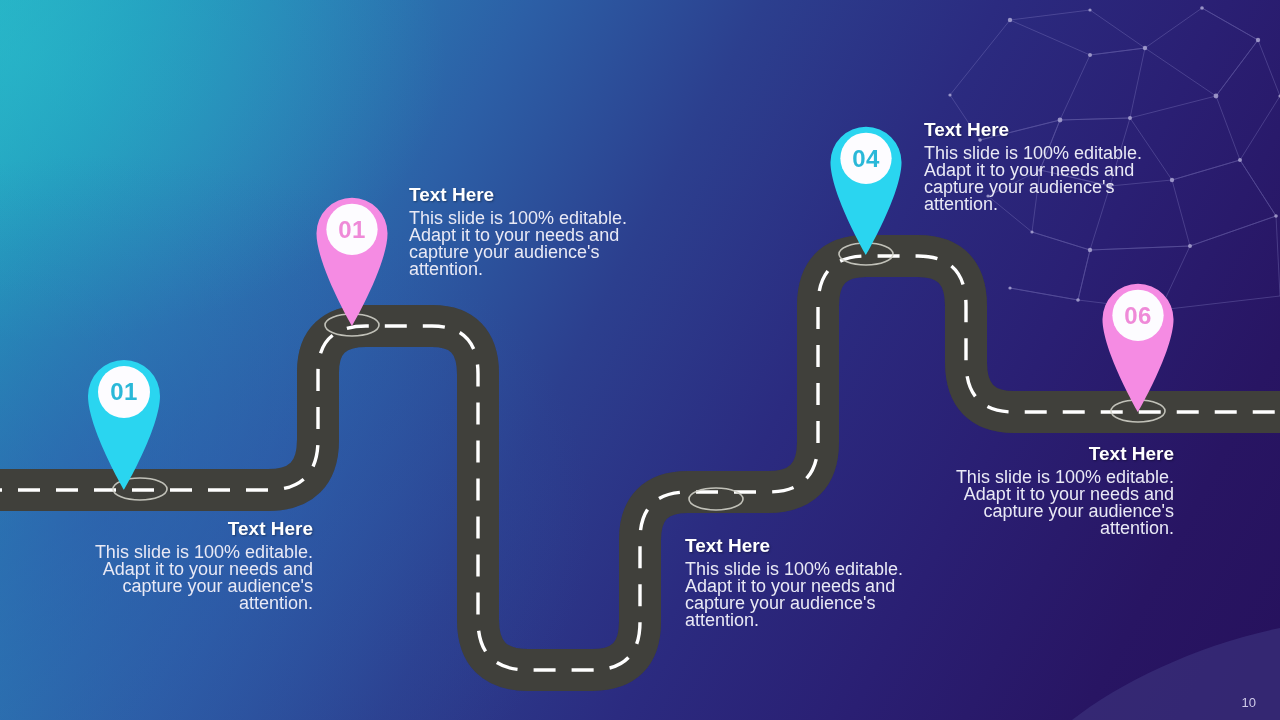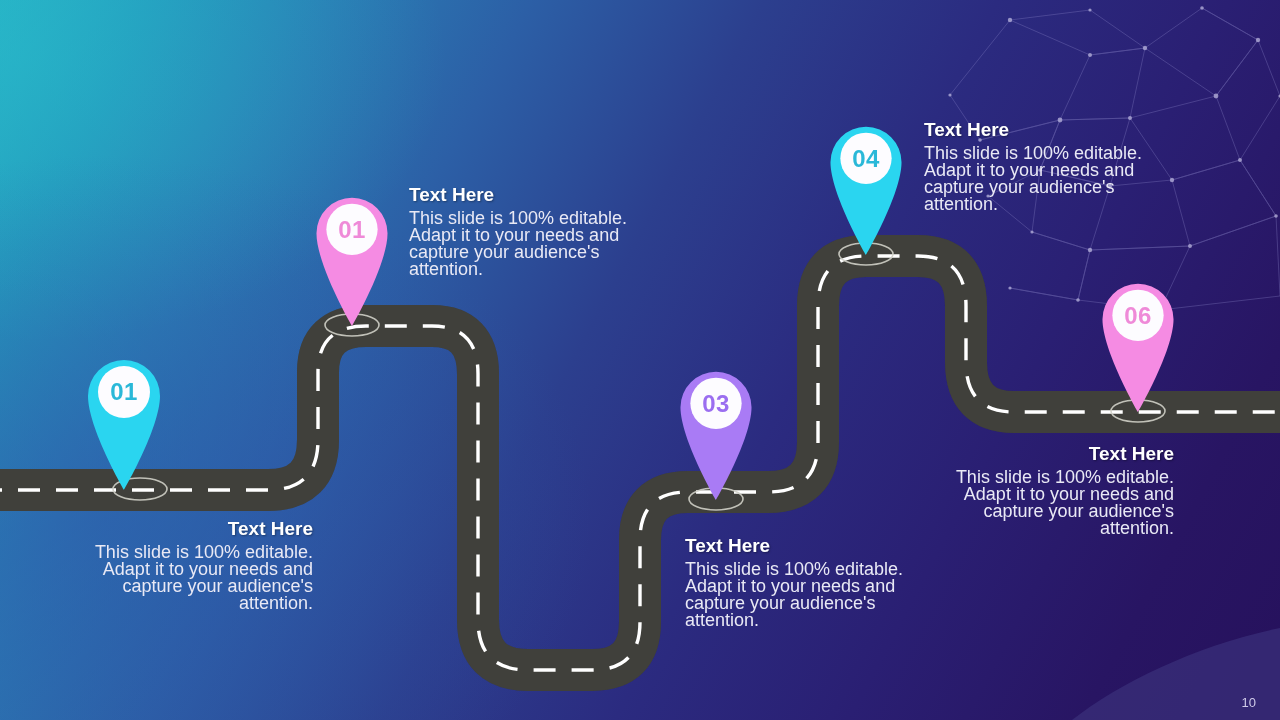--- a/index.html
+++ b/index.html
@@ -219,27 +219,20 @@
   </div>
 
   <div class="pin" style="left:304px; top:178px; width:96px;">
     <svg width="96" height="150" viewBox="0 0 96 152">
       <path d="M48,150 C48,150 12,88 12,56 A36,36 0 1,1 84,56 C84,88 48,150 48,150 Z" fill="#f58be3"></path>
       <circle cx="48" cy="52" r="26" fill="#fdfcff"></circle>
     </svg>
     <div class="pin-num" style="top:38px; color:#ef8ad8;">01</div>
   </div>
 
-  <div class="pin" style="left:668px; top:352px; width:96px;">
-    <svg width="96" height="150" viewBox="0 0 96 152">
-      <path d="M48,150 C48,150 12,88 12,56 A36,36 0 1,1 84,56 C84,88 48,150 48,150 Z" fill="#a97bf5"></path>
-      <circle cx="48" cy="52" r="26" fill="#fdfcff"></circle>
-    </svg>
-    <div class="pin-num" style="top:38px; color:#9b6ef0;">03</div>
-  </div>
 
   <div class="pin" style="left:818px; top:107px; width:96px;">
     <svg width="96" height="150" viewBox="0 0 96 152">
       <path d="M48,150 C48,150 12,88 12,56 A36,36 0 1,1 84,56 C84,88 48,150 48,150 Z" fill="#2ad5f0"></path>
       <circle cx="48" cy="52" r="26" fill="#fdfcff"></circle>
     </svg>
     <div class="pin-num" style="top:38px; color:#2ab8d8;">04</div>
   </div>
 
   <div class="pin" style="left:1090px; top:264px; width:96px;">

